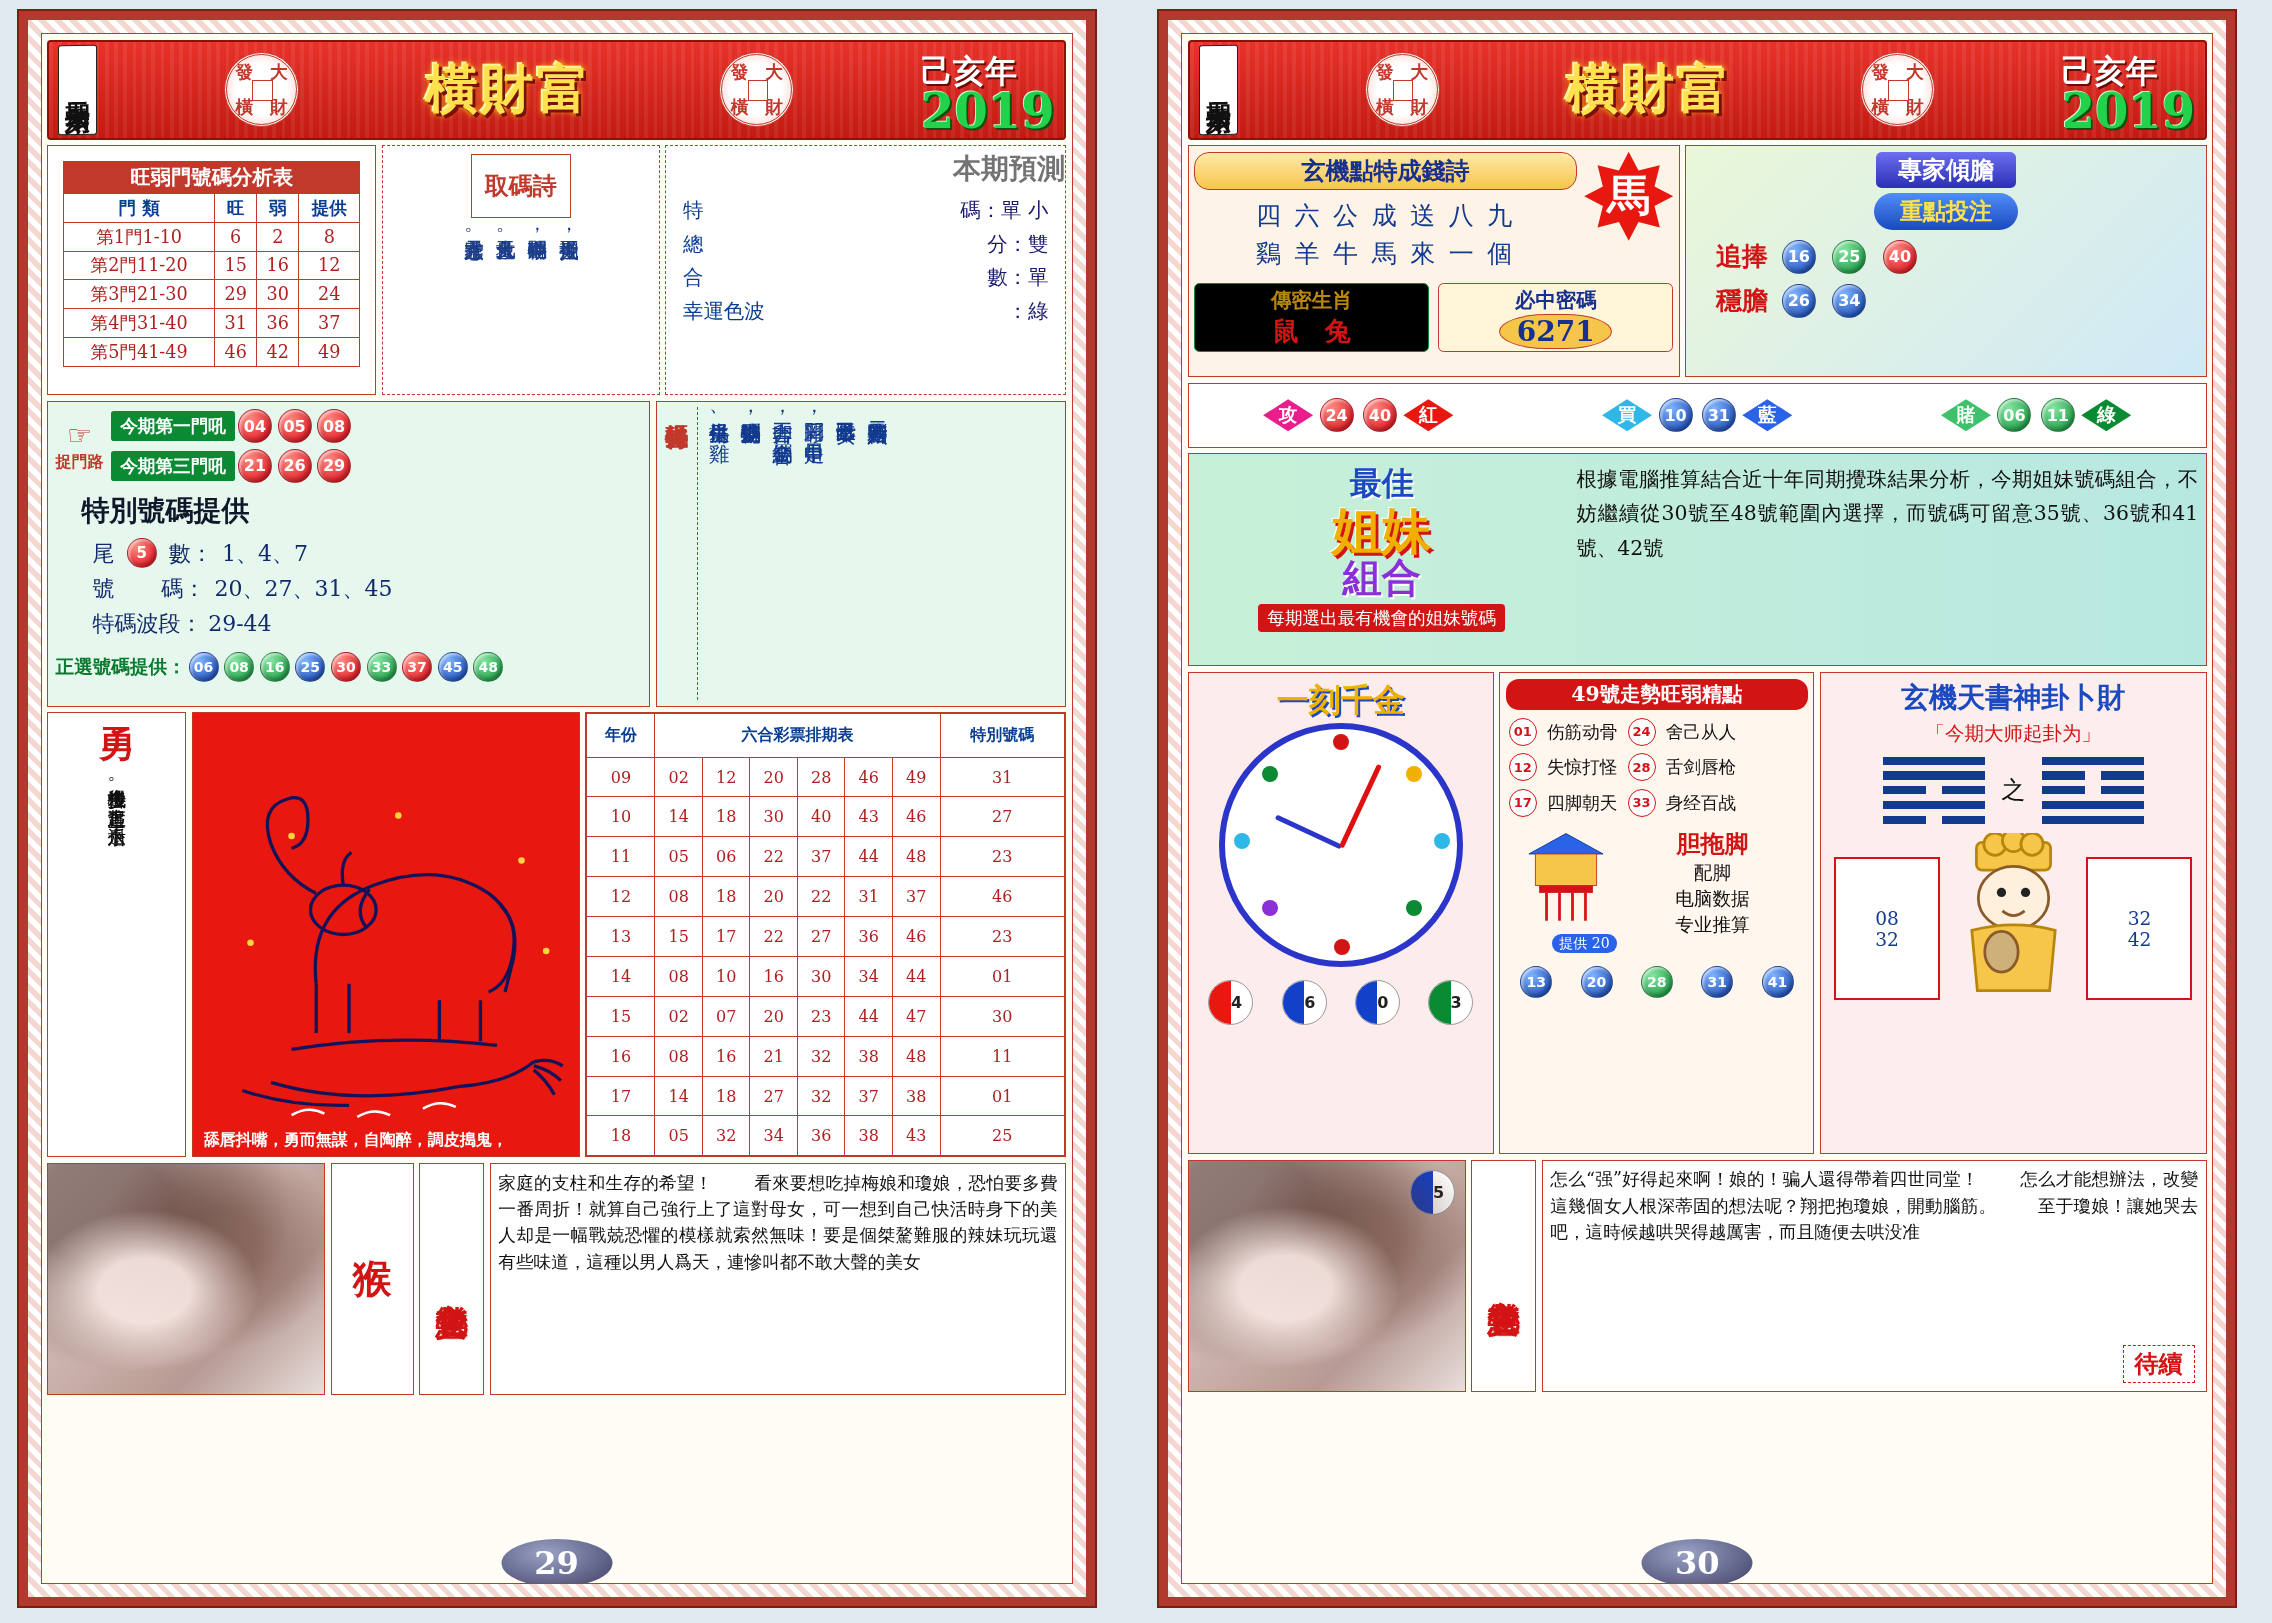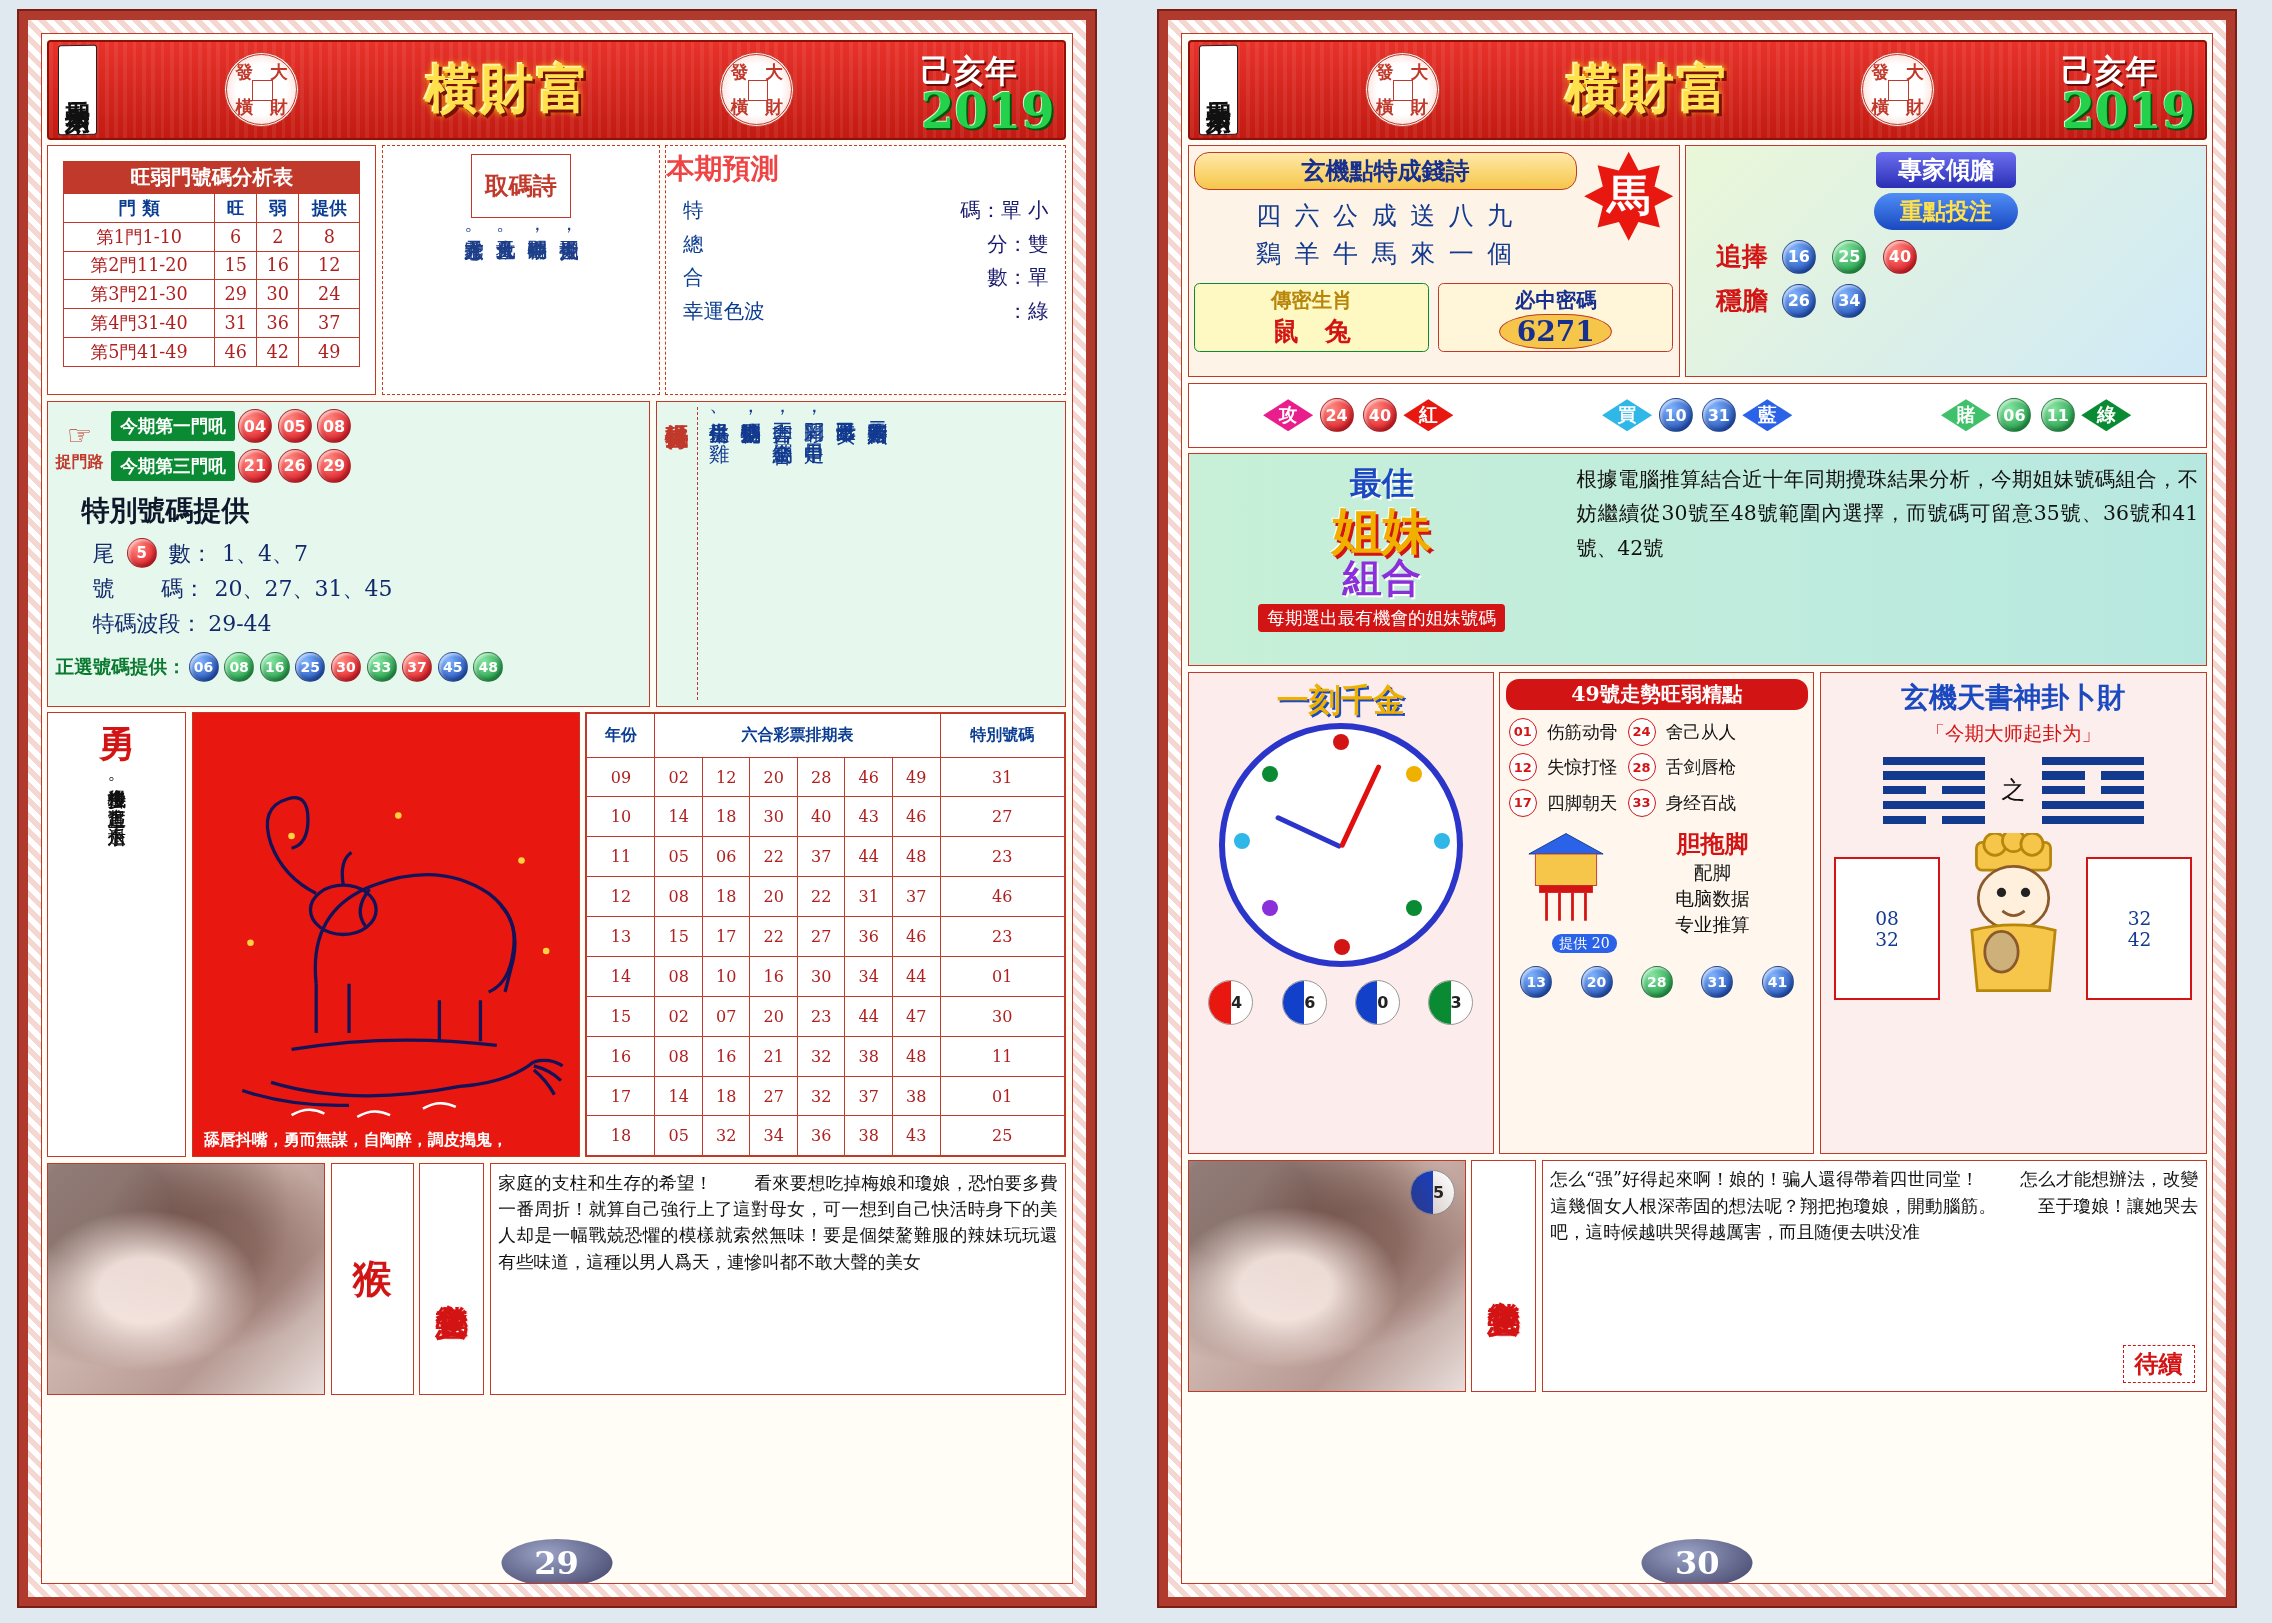--- a/index.html
+++ b/index.html
@@ -88,21 +88,21 @@
   .vtext{writing-mode:vertical-rl;text-orientation:upright;font-family:"DejaVu Serif","Liberation Serif",serif;}
   
   .poem-title{
     display:inline-block;background:#fff;border:1.9px solid #c0392b;
     color:#c0392b;font-weight:bold;font-size:24px;padding:15px 13px;
     font-family:"DejaVu Serif","Liberation Serif",serif;
   }
   .poem-body{display:flex;justify-content:center;gap:9.3px;padding:7.4px 3.7px;}
   .poem-body span{font-size:19.5px;color:#1d3f8a;line-height:1.15;}
   
-  .predict h3{margin:3.7px 0 5.6px;text-align:left;color:#ef4444;font-size:28px;font-family:"DejaVu Serif","Liberation Serif",serif;}
+  .predict h3{margin:3.7px 0 5.6px;text-align:right;color:#737373;font-size:28px;font-family:"DejaVu Serif","Liberation Serif",serif;}
   .predict .line{display:flex;justify-content:space-between;padding:2.8px 16.7px;font-size:20.4px;font-family:"DejaVu Serif","Liberation Serif",serif;color:#1a1a6e;}
   .predict .line b{color:#0a3d91;font-weight:normal;}
   
   .sect-green{background:#e6f7ee;}
   .tag-green{background:#0a8b33;color:#fff;font-weight:bold;padding:2.8px 9.3px;border-radius:2.8px;font-size:17.6px;font-family:"DejaVu Serif","Liberation Serif",serif;}
   .hand{font-size:28px;color:#c0392b;}
   
   .pagenum{
     position:absolute;bottom:-3.7px;left:50%;transform:translateX(-50%);
     width:111px;height:48px;border-radius:50%;
@@ -542,21 +542,21 @@
         <div class="box" style="width:492px;padding:5.6px;background:#fdf3e7;">
           <div style="display:flex;gap:7.4px;">
             <div style="flex:1;">
               <div style="background:linear-gradient(#ffe9a8,#f6c64a);border:1.9px solid #c0392b;border-radius:15px;text-align:center;font-size:24px;font-weight:bold;color:#17308f;font-family:'DejaVu Serif',serif;padding:1.9px 0;">玄機點特成錢詩</div>
               <div style="text-align:center;font-size:25px;color:#123a8f;font-family:'DejaVu Serif',serif;margin-top:9.3px;letter-spacing:2.8px;">四 六 公 成 送 八 九</div>
               <div style="text-align:center;font-size:25px;color:#123a8f;font-family:'DejaVu Serif',serif;margin-top:5.6px;letter-spacing:2.8px;">鷄 羊 牛 馬 來 一 個</div>
             </div>
             <div class="star">馬</div>
           </div>
           <div style="display:flex;gap:9.3px;margin-top:13px;">
-            <div style="flex:1;border:1.9px solid #0a8b33;border-radius:5.6px;background:#fef9c3;text-align:center;padding:1.9px;">
+            <div style="flex:1;border:1.9px solid #0a8b33;border-radius:5.6px;background:#000000;text-align:center;padding:1.9px;">
               <div style="font-size:20.4px;color:#b8860b;font-weight:bold;font-family:'DejaVu Serif',serif;">傳密生肖</div>
               <div style="font-size:26px;color:#d31414;font-weight:bold;font-family:'DejaVu Serif',serif;">鼠　兔</div>
             </div>
             <div style="flex:1;border:1.9px solid #c0392b;border-radius:5.6px;background:#fff6da;text-align:center;padding:1.9px;">
               <div style="font-size:20.4px;color:#17308f;font-weight:bold;font-family:'DejaVu Serif',serif;">必中密碼</div>
               <div style="display:inline-block;background:#f6c64a;border:1.9px solid #c0392b;border-radius:50%/60%;padding:0 16.7px;font-size:28px;font-weight:bold;color:#17308f;font-family:'DejaVu Serif',serif;">6271</div>
             </div>
           </div>
         </div>
 

